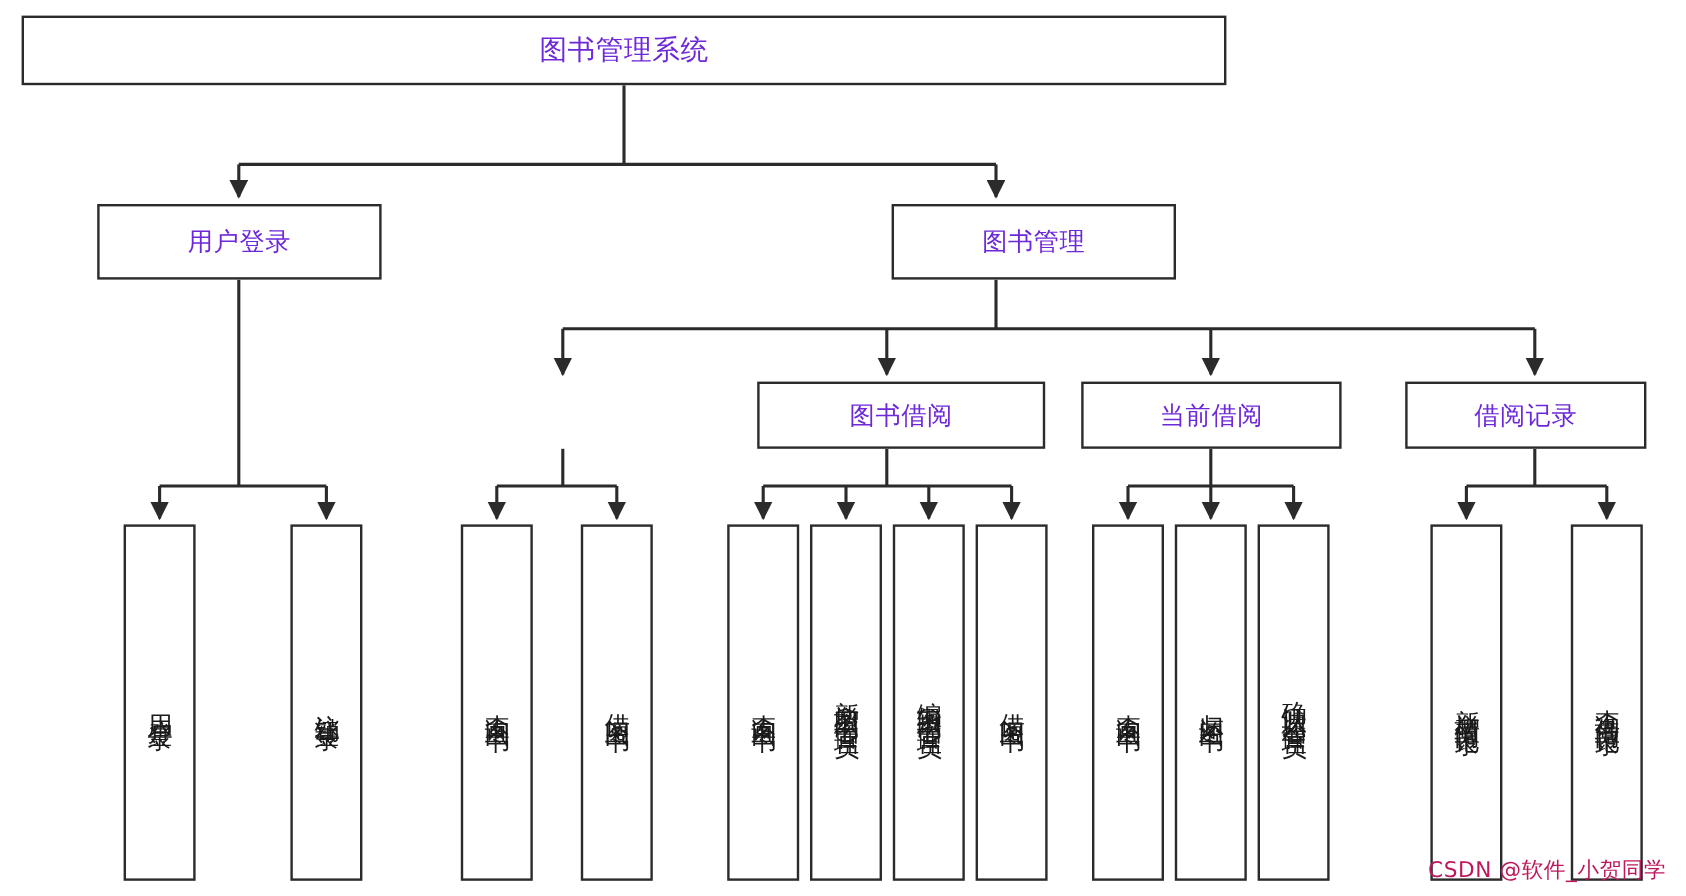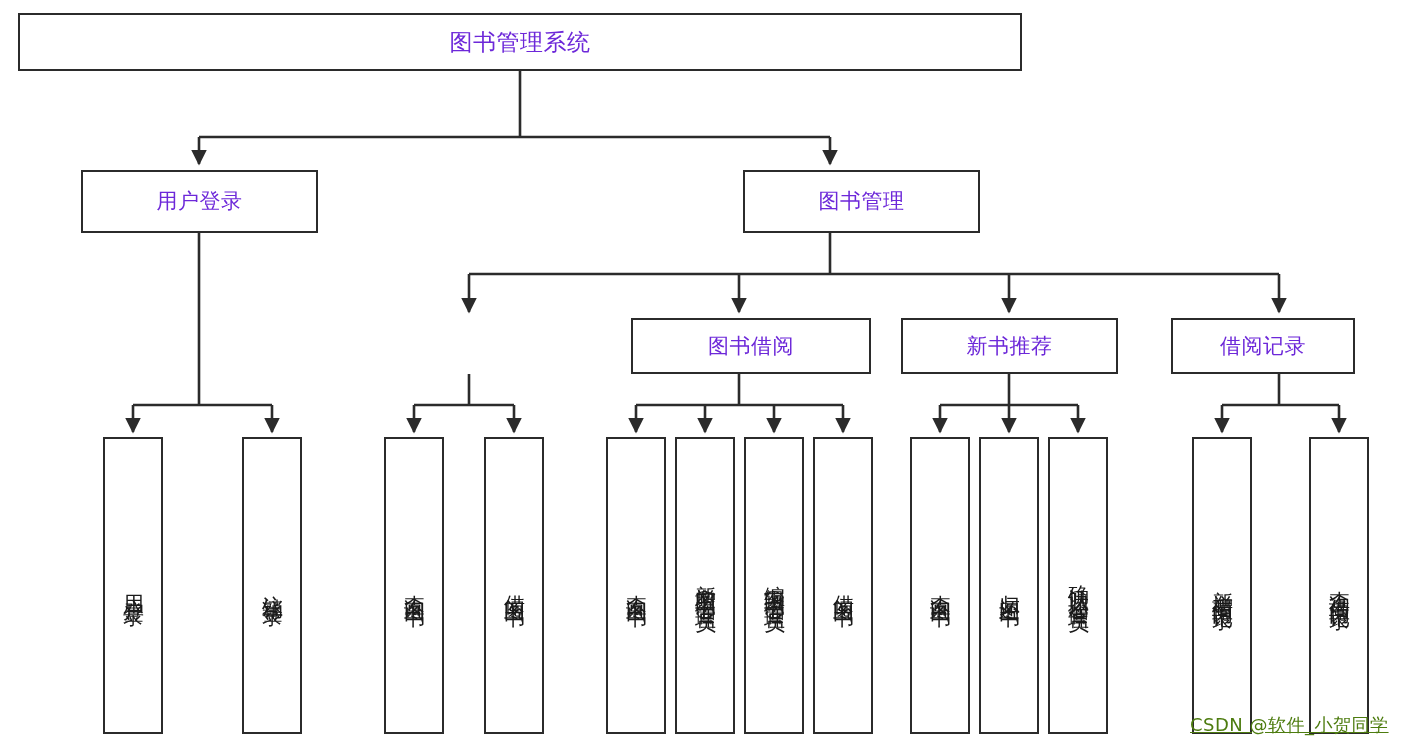--- a/index.html
+++ b/index.html
@@ -46,25 +46,24 @@
     writing-mode: vertical-rl;
     text-orientation: upright;
     letter-spacing: 4px;
     line-height: 1.0;
     white-space: nowrap;
   }
   .level-0 .node-label-h { font-size: 23px; }
   .watermark {
     position: absolute;
     font-size: 18px;
-    color: #4d7c0f;
+    color: #be185d;
     white-space: nowrap;
     z-index: 5;
     letter-spacing: 0.5px;
-    text-decoration: underline;
   }
 </style>
 </head>
 <body>
 
 <div id="stage">
 
   <svg id="diagram-svg" viewBox="0 0 1405 747" xmlns="http://www.w3.org/2000/svg">
     <defs>
       <marker id="arrow" viewBox="0 0 10 10" refX="9" refY="5" markerWidth="6" markerHeight="6" orient="auto-start-reverse">
@@ -126,24 +125,24 @@
   <div class="node-box level-1" style="left:711px; top:170px; width:237px; height:63px;margin-left:32px;">
     <span class="node-label-h">图书管理</span>
   </div>
 
 
   <div class="node-box level-2" style="left:631px; top:318px; width:240px; height:56px;">
     <span class="node-label-h">图书借阅</span>
   </div>
 
   <div class="node-box level-2" style="left:901px; top:318px; width:217px; height:56px;">
-    <span class="node-label-h">新书推荐</span>
+    <span class="node-label-h">当前借阅</span>
   </div>
 
-  <div class="node-box level-2" style="left:1171px; top:318px; width:184px; height:56px;">
+  <div class="node-box level-2" style="left:1171px; top:318px; width:201px; height:56px;">
     <span class="node-label-h">借阅记录</span>
   </div>
 
   <div class="node-box leaf" style="left:103px; top:437px; width:60px; height:297px;">
     <span class="node-label-v">用户登录</span>
   </div>
 
   <div class="node-box leaf" style="left:242px; top:437px; width:60px; height:297px;">
     <span class="node-label-v">注销登录</span>
   </div>

